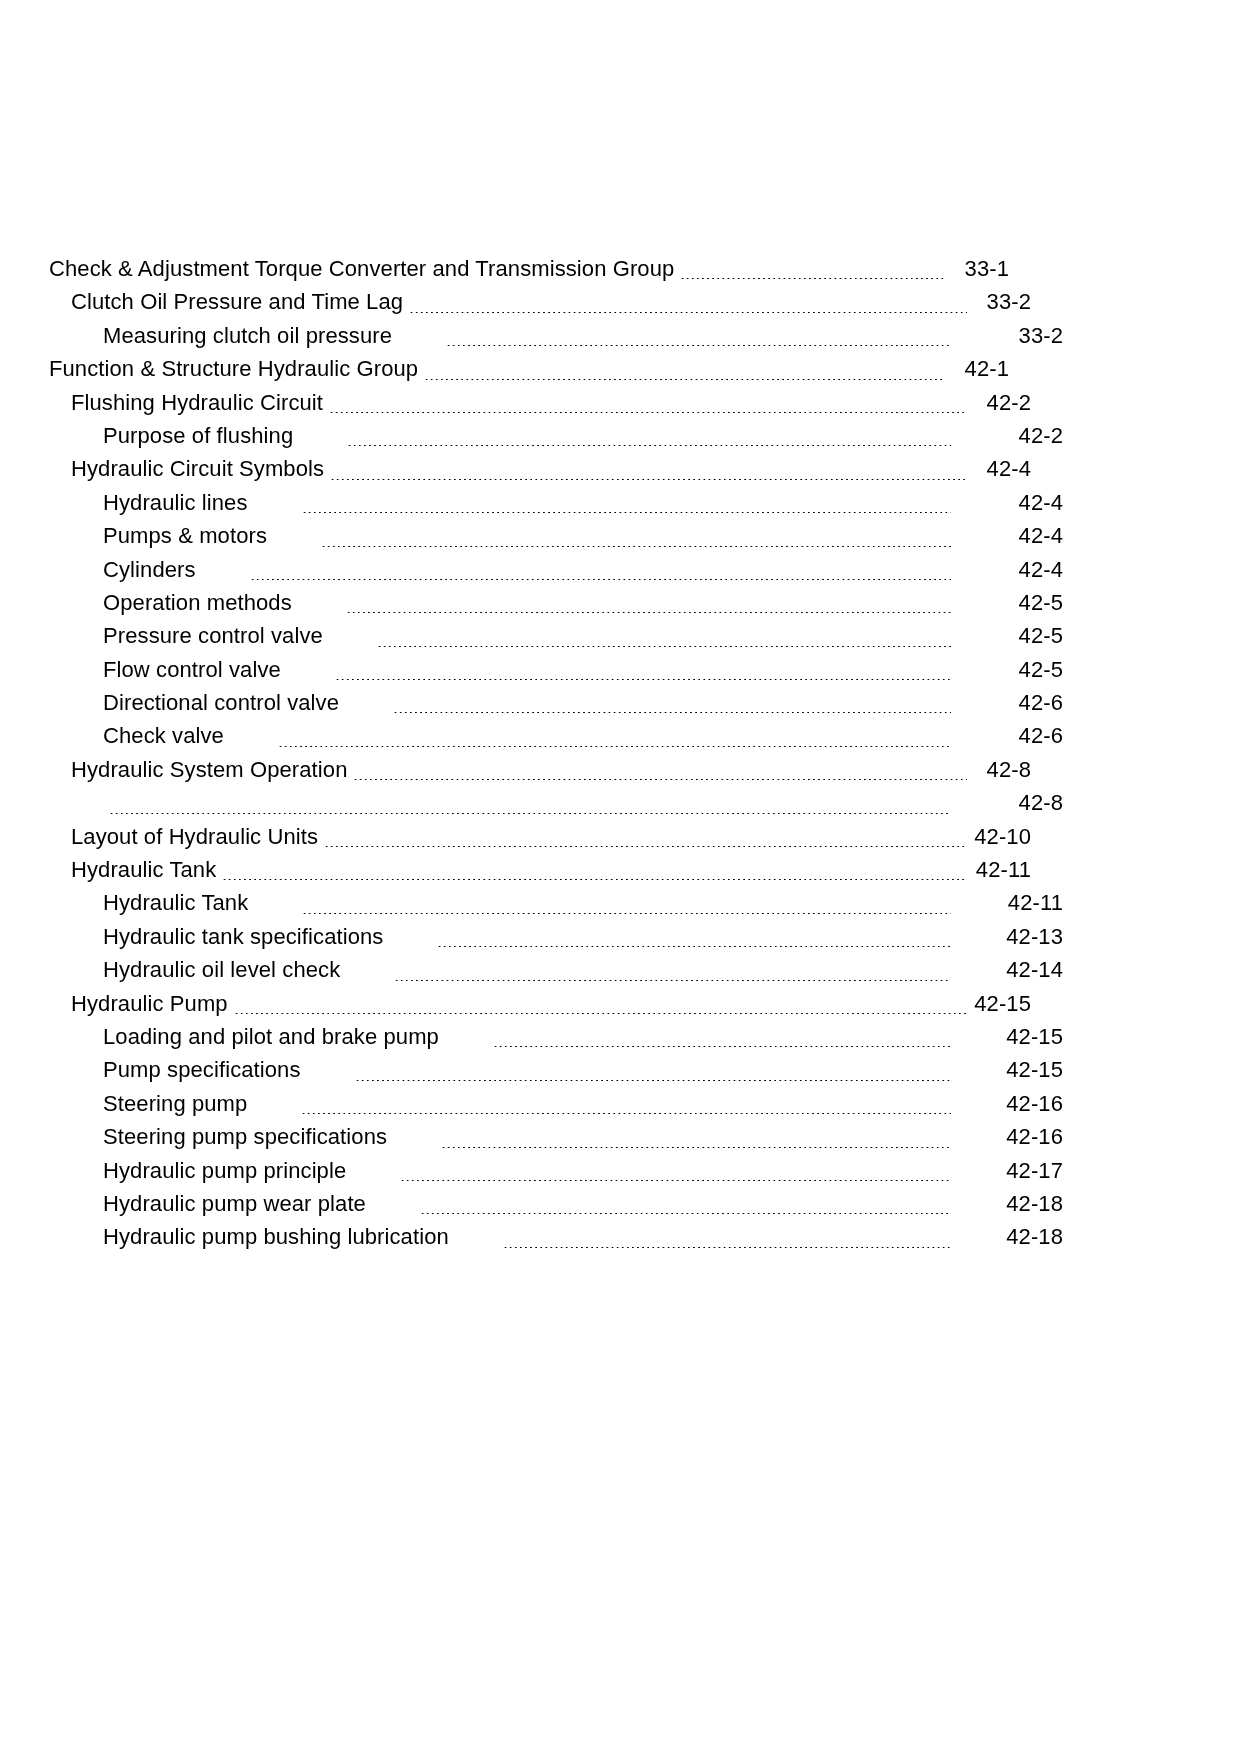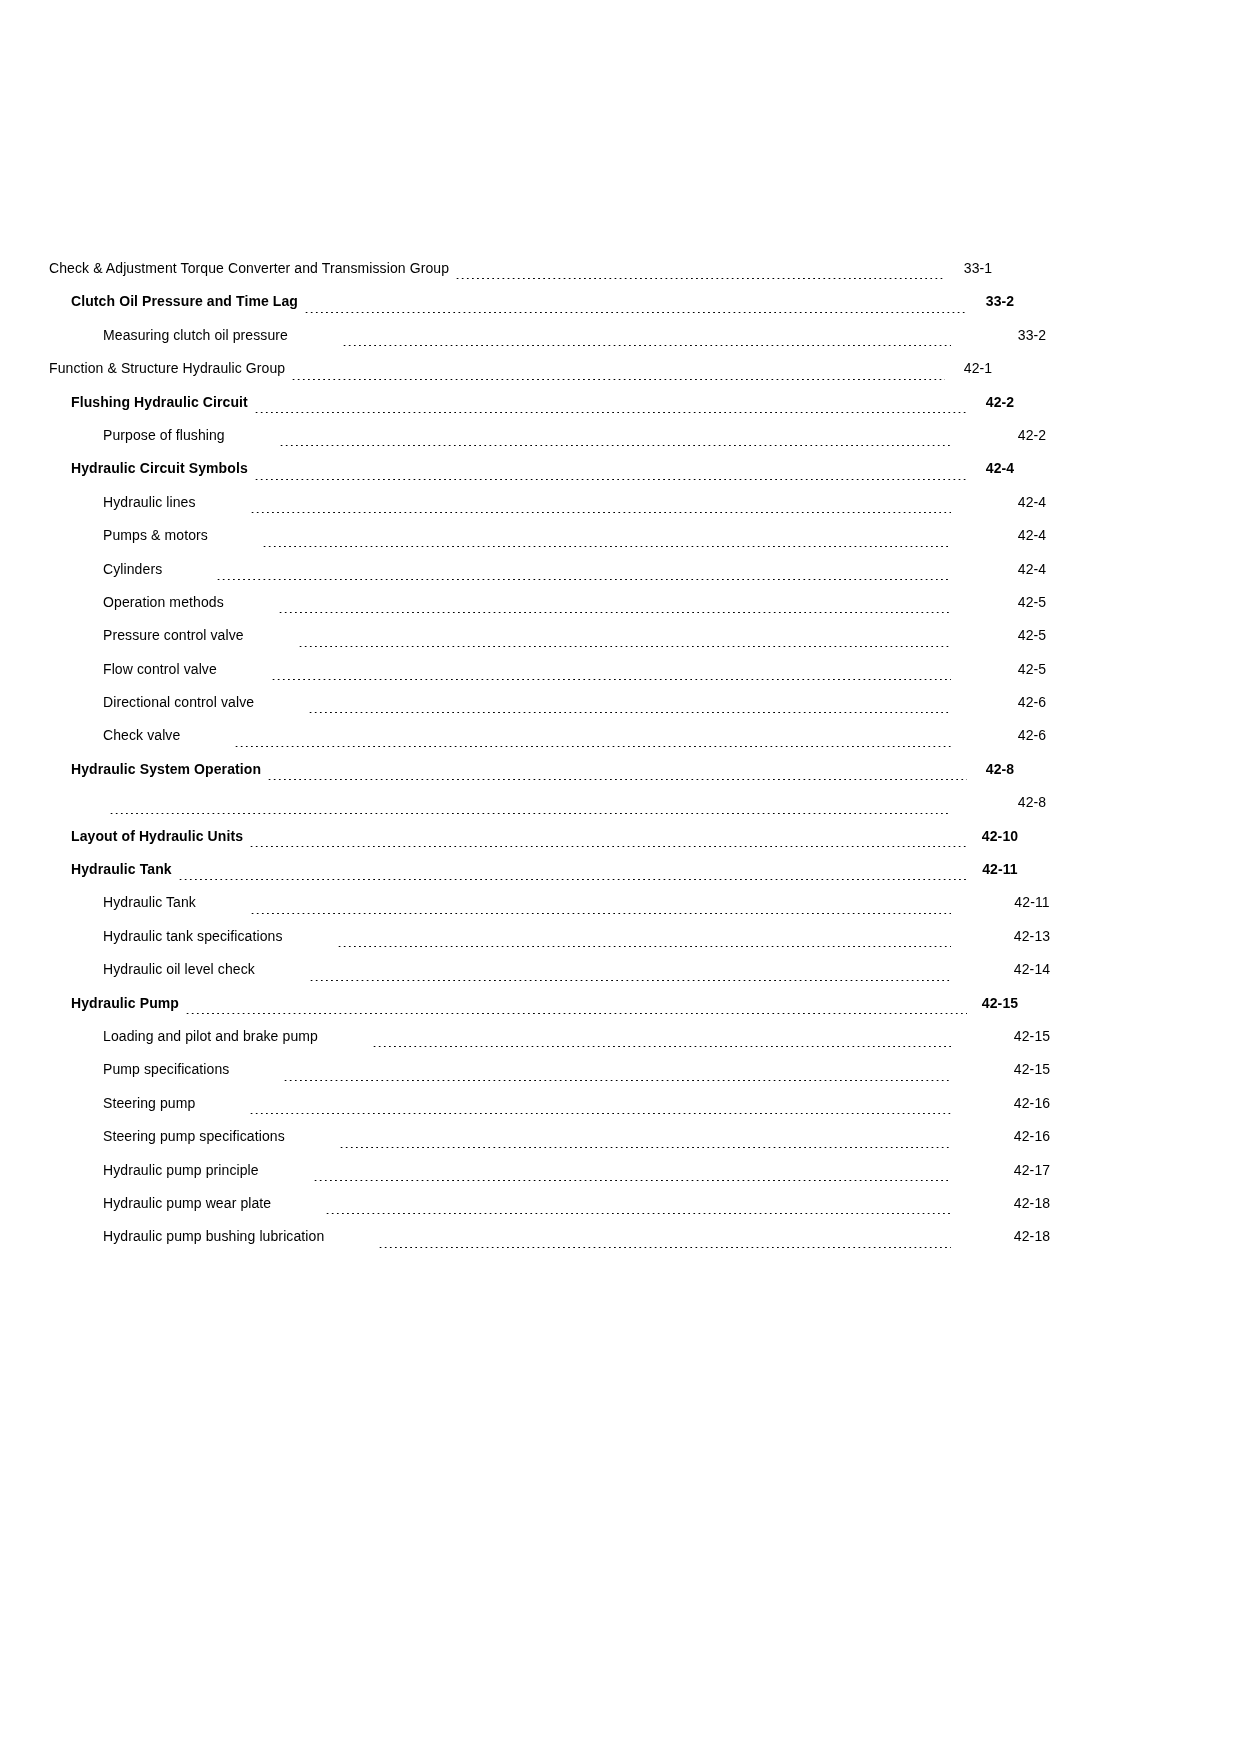--- a/index.html
+++ b/index.html
@@ -25,26 +25,26 @@
     position: absolute;
     left: 49px;
     top: 252px;
     width: 960px;
   }
   .toc-row {
     display: flex;
     align-items: baseline;
     width: 100%;
     height: 33.4px;
-    font-size: 14px;
+    font-size: 22px;
     line-height: 33.4px;
     white-space: nowrap;
   }
   .toc-row.lvl-0 { padding-left: 0px; }
-  .toc-row.lvl-1 { padding-left: 22px; font-weight: bold; }
+  .toc-row.lvl-1 { padding-left: 22px; }
   .toc-row.lvl-2 { padding-left: 54px; gap: 48px; }
 
   .entry-title {
     flex: 0 0 auto;
     letter-spacing: 0.1px;
   }
   .leader {
     flex: 1 1 auto;
     min-width: 6px;
     overflow: hidden;
@@ -61,21 +61,21 @@
     right: 0;
     bottom: 0;
     height: 2px;
     background-image: radial-gradient(circle, #000 0.9px, rgba(0,0,0,0) 1.1px);
     background-size: 5.1px 2px;
     background-repeat: repeat-x;
     background-position: left bottom;
   }
   .page-num {
     flex: 0 0 auto;
-    text-align: center;
+    text-align: right;
     min-width: 62px;
     letter-spacing: 0.1px;
   }
 </style>
 </head>
 <body>
 
 <div class="page">
   <div class="toc" id="toc-list">
       <div class="toc-row lvl-0">

